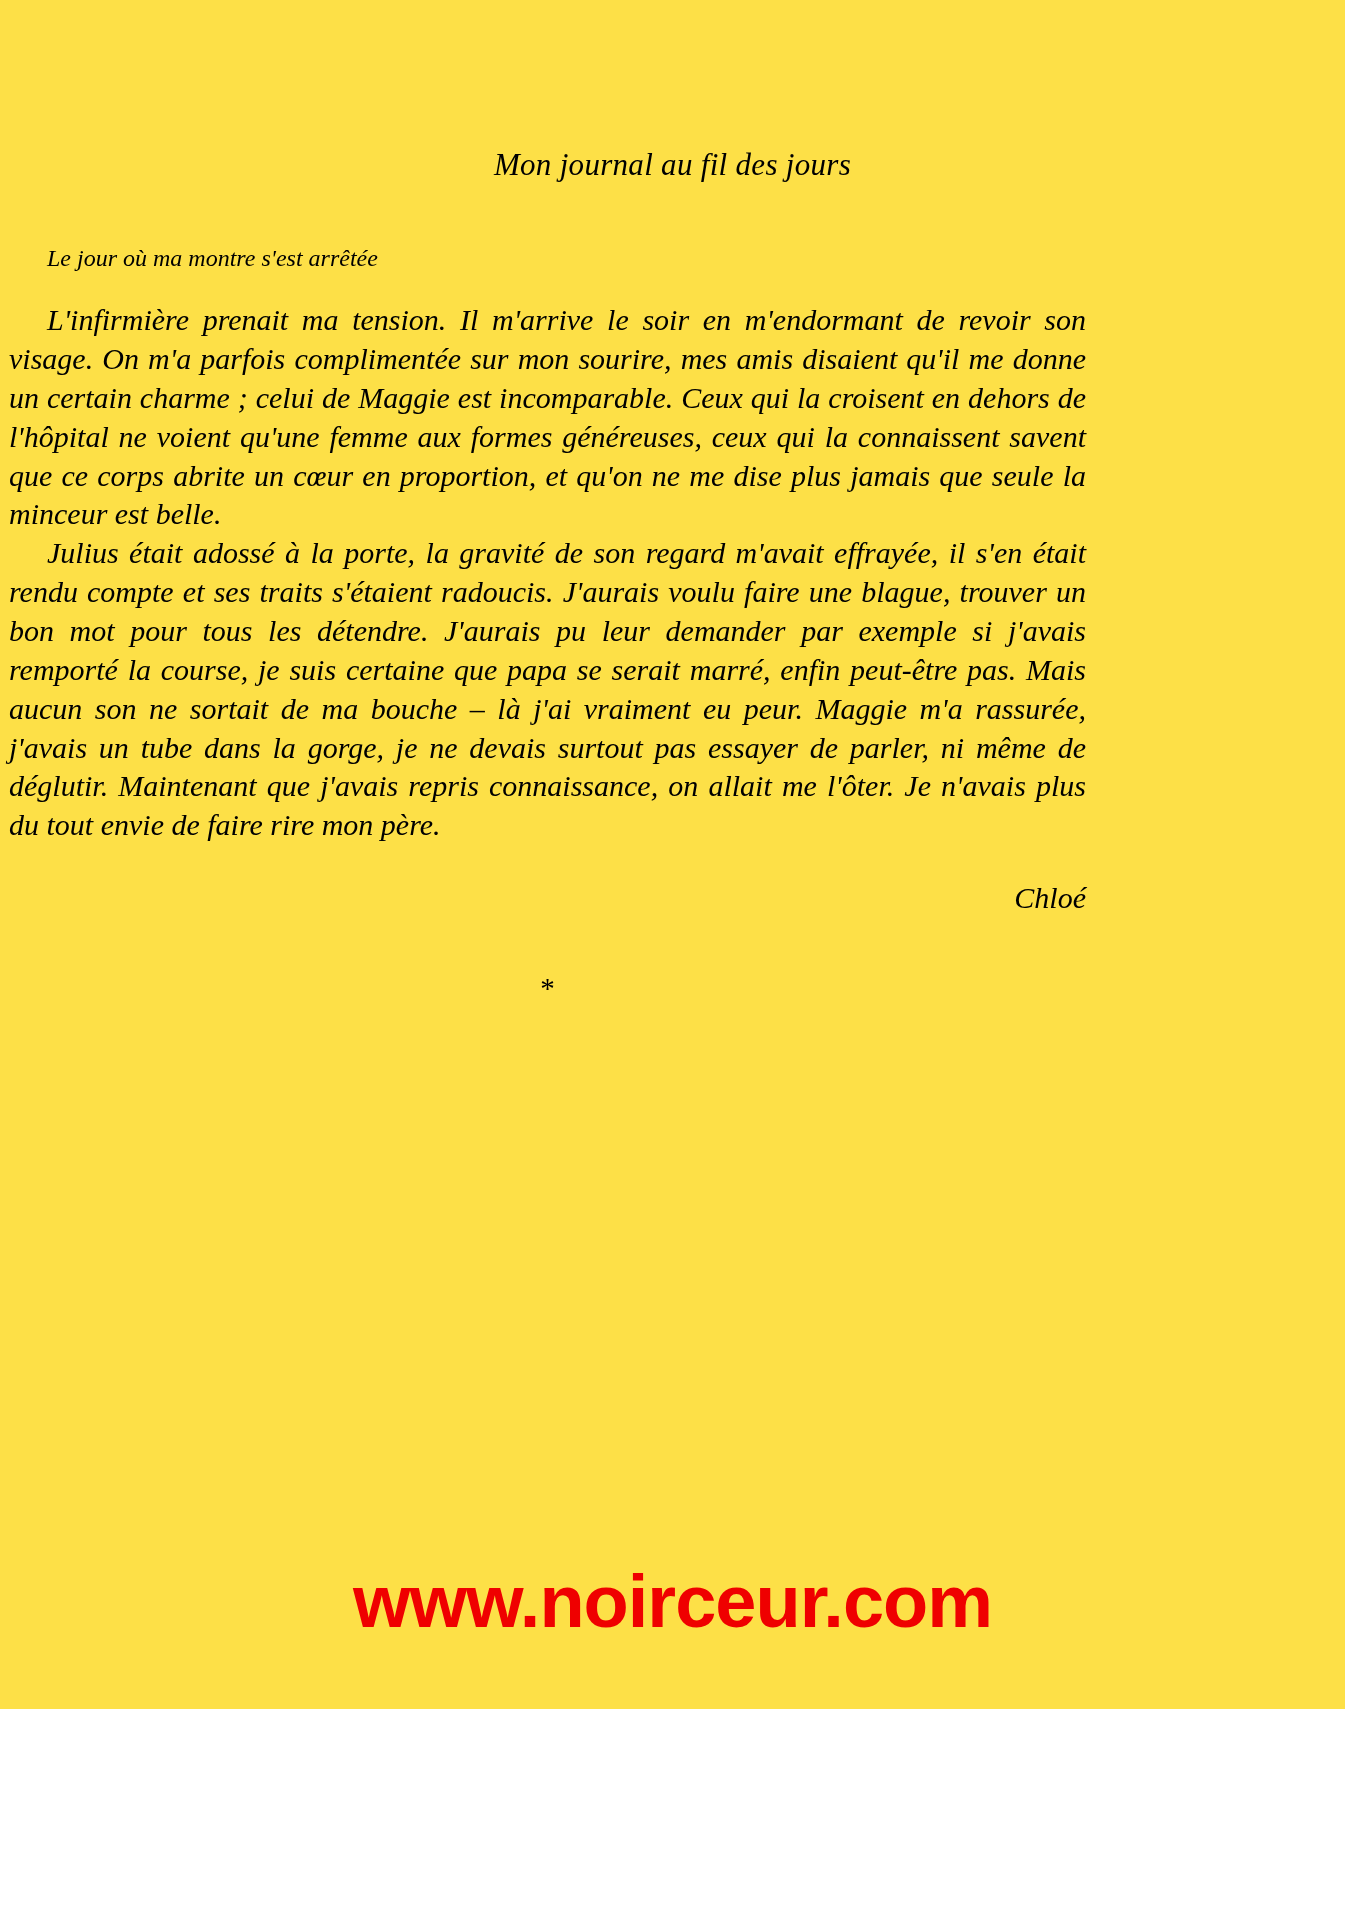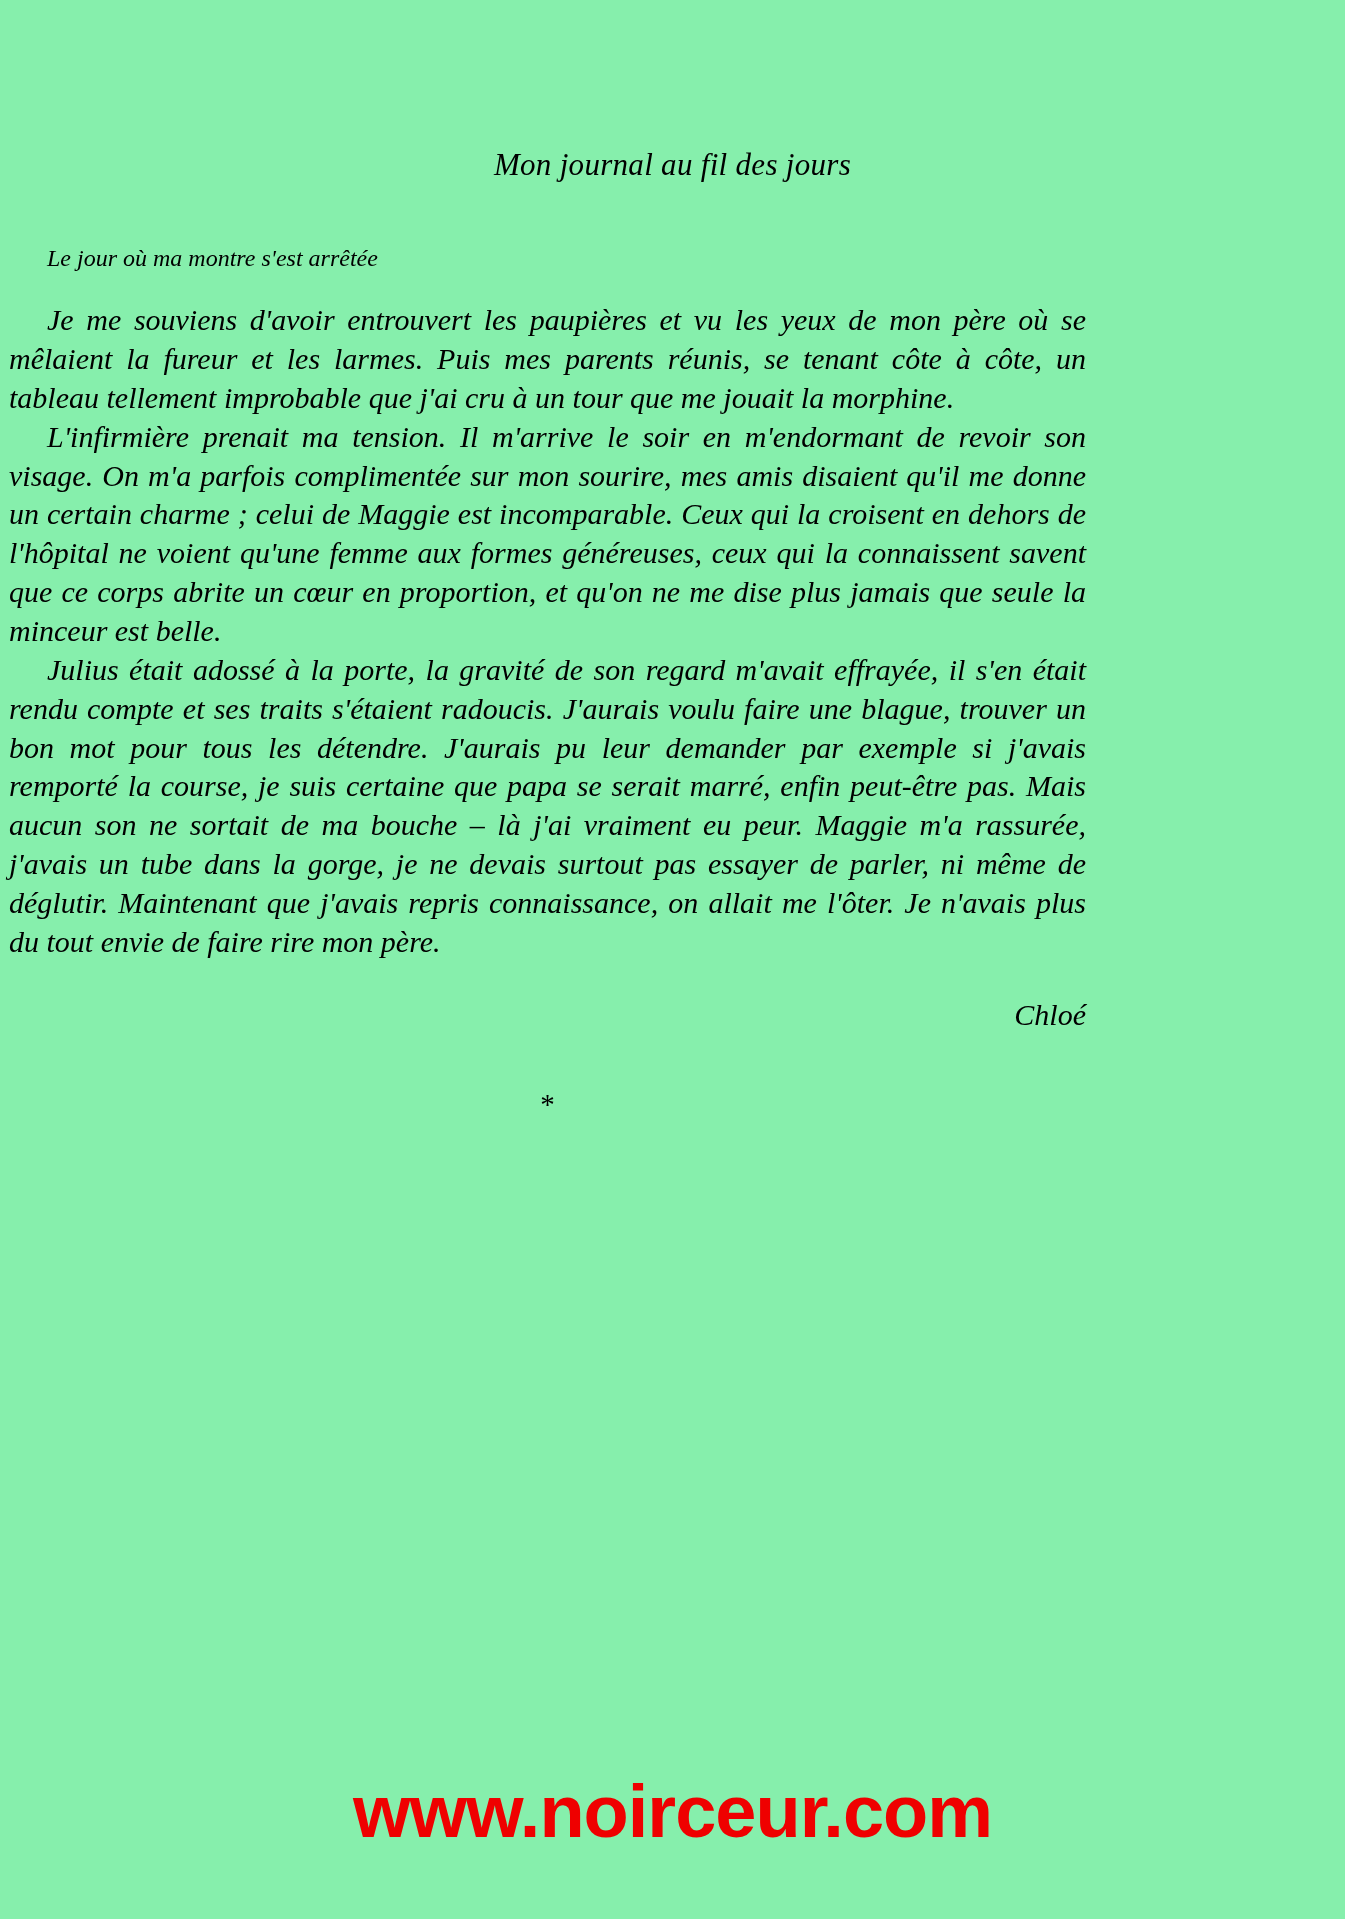--- a/index.html
+++ b/index.html
@@ -4,22 +4,22 @@
 <style>
   html, body {
     margin: 0;
     padding: 0;
     background: #ffffff;
   }
 
   .page {
     position: relative;
     width: 1345px;
-    height: 1919px;
-    background: #86efac;
+    height: 1709px;
+    background: #fde047;
     box-sizing: border-box;
     overflow: hidden;
     font-family: "Liberation Serif", "DejaVu Serif", serif;
     color: #000000;
   }
 
   
   .doc-title {
     position: absolute;
     top: 146px;
@@ -98,21 +98,20 @@
 
 <div class="page">
 
   <div class="doc-title">Mon journal au fil des jours</div>
 
   <div class="text-column">
 
     <p class="section-heading">Le jour où ma montre s'est arrêtée</p>
 
 
-    <p class="body-para">Je me souviens d'avoir entrouvert les paupières et vu les yeux de mon père où se mêlaient la fureur et les larmes. Puis mes parents réunis, se tenant côte à côte, un tableau tellement improbable que j'ai cru à un tour que me jouait la morphine.</p>
 
     <p class="body-para">L'infirmière prenait ma tension. Il m'arrive le soir en m'endormant de revoir son visage. On m'a parfois complimentée sur mon sourire, mes amis disaient qu'il me donne un certain charme ; celui de Maggie est incomparable. Ceux qui la croisent en dehors de l'hôpital ne voient qu'une femme aux formes généreuses, ceux qui la connaissent savent que ce corps abrite un cœur en proportion, et qu'on ne me dise plus jamais que seule la minceur est belle.</p>
 
     <p class="body-para">Julius était adossé à la porte, la gravité de son regard m'avait effrayée, il s'en était rendu compte et ses traits s'étaient radoucis. J'aurais voulu faire une blague, trouver un bon mot pour tous les détendre. J'aurais pu leur demander par exemple si j'avais remporté la course, je suis certaine que papa se serait marré, enfin peut-être pas. Mais aucun son ne sortait de ma bouche – là j'ai vraiment eu peur. Maggie m'a rassurée, j'avais un tube dans la gorge, je ne devais surtout pas essayer de parler, ni même de déglutir. Maintenant que j'avais repris connaissance, on allait me l'ôter. Je n'avais plus du tout envie de faire rire mon père.</p>
 
     <p class="signature">Chloé</p>
 
     <p class="separator">*</p>
 
   </div>

